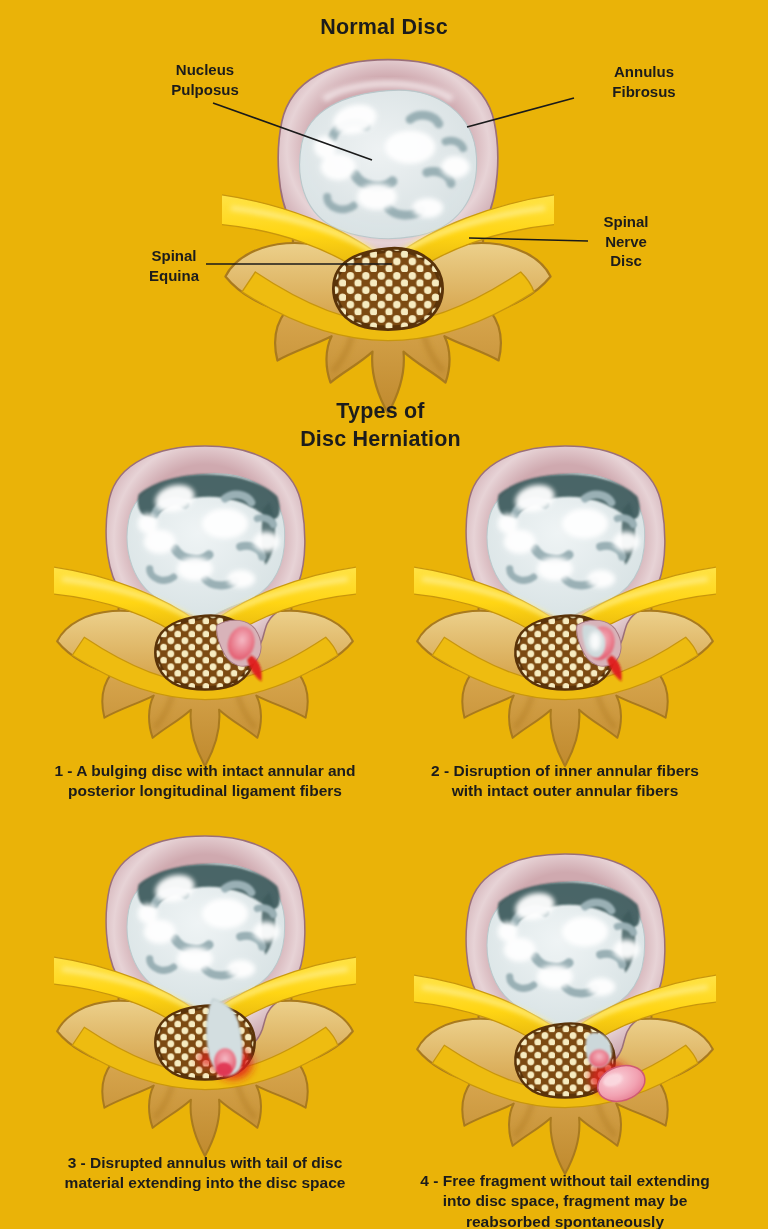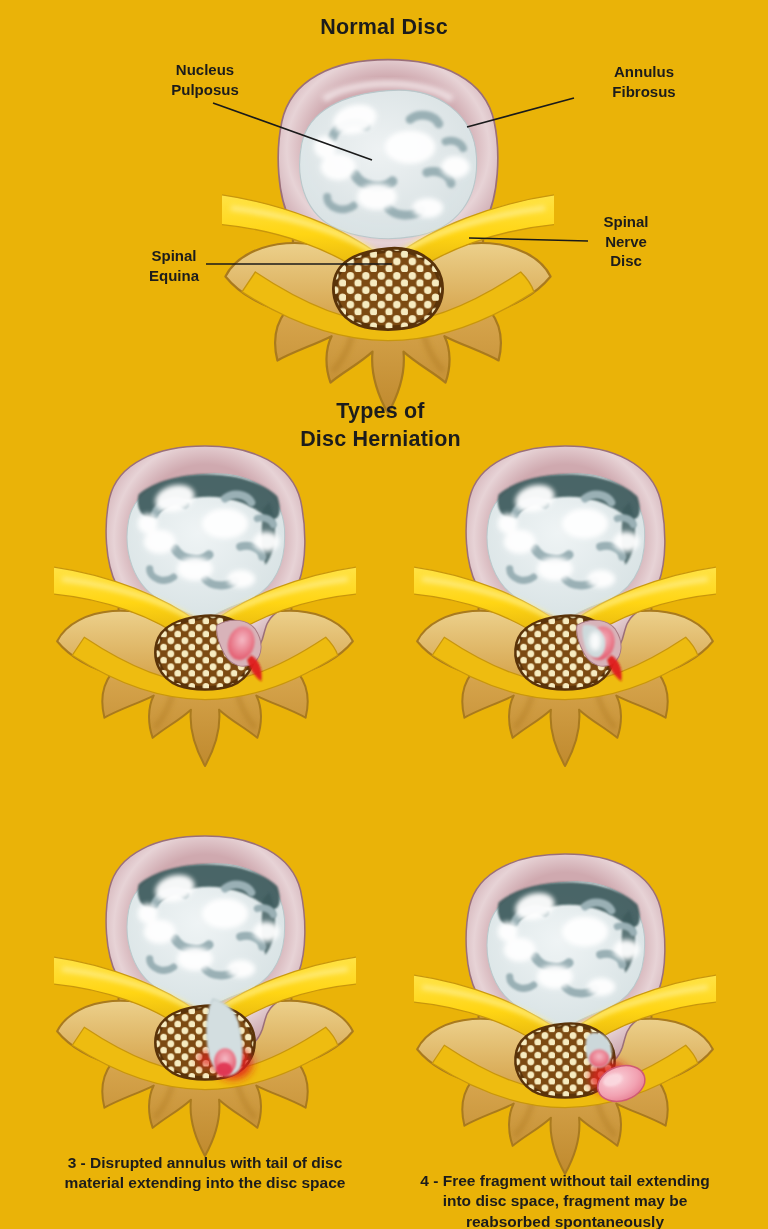--- a/index.html
+++ b/index.html
@@ -308,26 +308,30 @@
 Nerve
 Disc</div>
 
   <div class="abs ttl" style="left:0;top:398px;width:761px;">Types of
 Disc Herniation</div>
 
   <div class="abs" style="left:25px;top:428px;width:360px;">
     <svg style="margin:0 auto;" width="302" height="342" viewBox="0 0 300 340">
       <use href="#spineHern1"></use>
     </svg>
+    <div class="cap" style="margin-top:-9px;">1 - A bulging disc with intact annular and
+posterior longitudinal ligament fibers</div>
   </div>
 
   <div class="abs" style="left:385px;top:428px;width:360px;">
     <svg style="margin:0 auto;" width="302" height="342" viewBox="0 0 300 340">
       <use href="#spineHern2"></use>
     </svg>
+    <div class="cap" style="margin-top:-9px;">2 - Disruption of inner annular fibers
+with intact outer annular fibers</div>
   </div>
 
   <div class="abs" style="left:25px;top:818px;width:360px;">
     <svg style="margin:0 auto;" width="302" height="342" viewBox="0 0 300 340">
       <use href="#spineHern3"></use>
     </svg>
     <div class="cap" style="margin-top:-7px;">3 - Disrupted annulus with tail of disc
 material extending into the disc space</div>
   </div>
 

